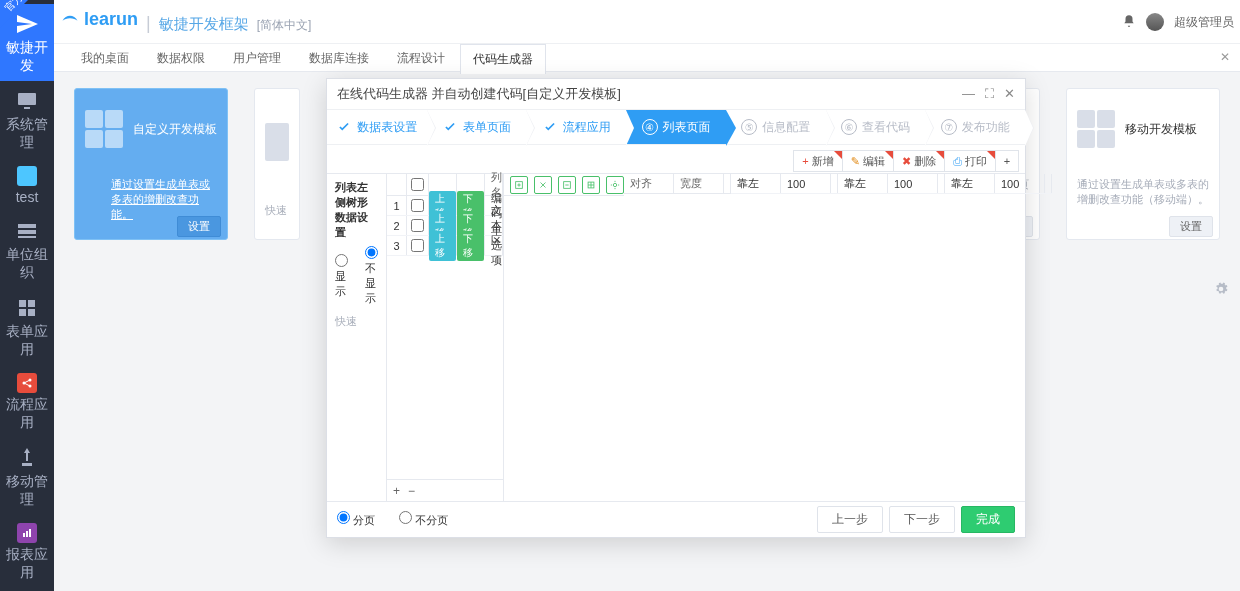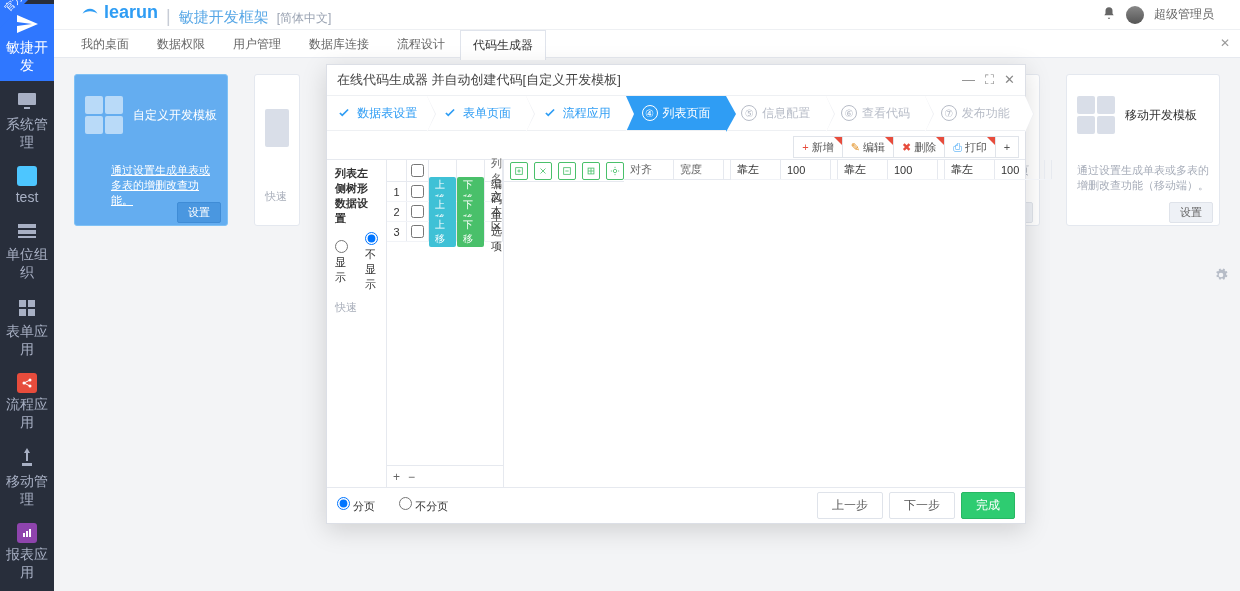--- a/index.html
+++ b/index.html
@@ -9,27 +9,27 @@
 .leftbar { width: 54px; background: #282e3b; color: #a8b0c4; display: flex; flex-direction: column; align-items: center; padding-top: 4px; position: relative; }
 .leftbar .ribbon { position: absolute; top: 0; left: 0; width: 0; height: 0; border-top: 28px solid #2f77ff; border-right: 28px solid transparent; }
 .leftbar .ribbon-text { position: absolute; top: 5px; left: 2px; font-size: 10px; color: #fff; transform: rotate(-45deg); transform-origin: left top; }
 .side-item { width: 54px; padding: 8px 0 6px; text-align: center; cursor: pointer; }
 .side-item.active { background: #2f77ff; color: #fff; }
 .side-icon { width: 24px; height: 24px; margin: 0 auto 3px; border-radius: 4px; display: flex; align-items: center; justify-content: center; font-size: 14px; }
 .side-label { font-size: 14px; }
 .side-sq { width: 20px; height: 20px; border-radius: 3px; margin: 0 auto 3px; }
 
 .main { flex: 1; display: flex; flex-direction: column; background: #f3f4f6; }
-.topbar { height: 30px; background: #fff; display: flex; align-items: center; padding: 0 26px; border-bottom: 1px solid #eef0f3; justify-content: space-between; }
+.topbar { height: 44px; background: #fff; display: flex; align-items: center; padding: 0 6px; border-bottom: 1px solid #eef0f3; justify-content: space-between; }
 .brand { display: flex; align-items: baseline; gap: 8px; }
 .brand-logo { font-size: 18px; font-weight: 700; color: #2f9df4; display: flex; align-items: center; gap: 4px; }
 .brand-sep { color: #c7ccd6; font-size: 18px; }
 .brand-sub { color: #57a7e6; font-size: 15px; }
 .brand-lang { color: #9aa3b2; font-size: 12px; }
-.topbar-right { display: flex; align-items: center; gap: 10px; color: #666; }
+.topbar-right { display: flex; align-items: flex-end; gap: 10px; color: #666; }
 .avatar { width: 18px; height: 18px; border-radius: 50%; background: linear-gradient(#888,#555); }
 .bell { width: 14px; height: 14px; }
 
 .tabbar { height: 28px; background: #fff; display: flex; align-items: center; padding: 0 14px; border-bottom: 1px solid #e6e9ef; gap: 2px; position: relative; }
 .tab { padding: 6px 12px; font-size: 12px; color: #666; border: 1px solid transparent; border-bottom: none; cursor: pointer; }
 .tab.active { border-color: #e0e4ec; color: #333; background: #fff; position: relative; top: 1px; }
 .tab-close { position: absolute; right: 10px; top: 6px; color: #999; cursor: pointer; }
 
 .content { flex: 1; position: relative; padding: 16px 20px; }
 .cards { display: flex; gap: 26px; }

